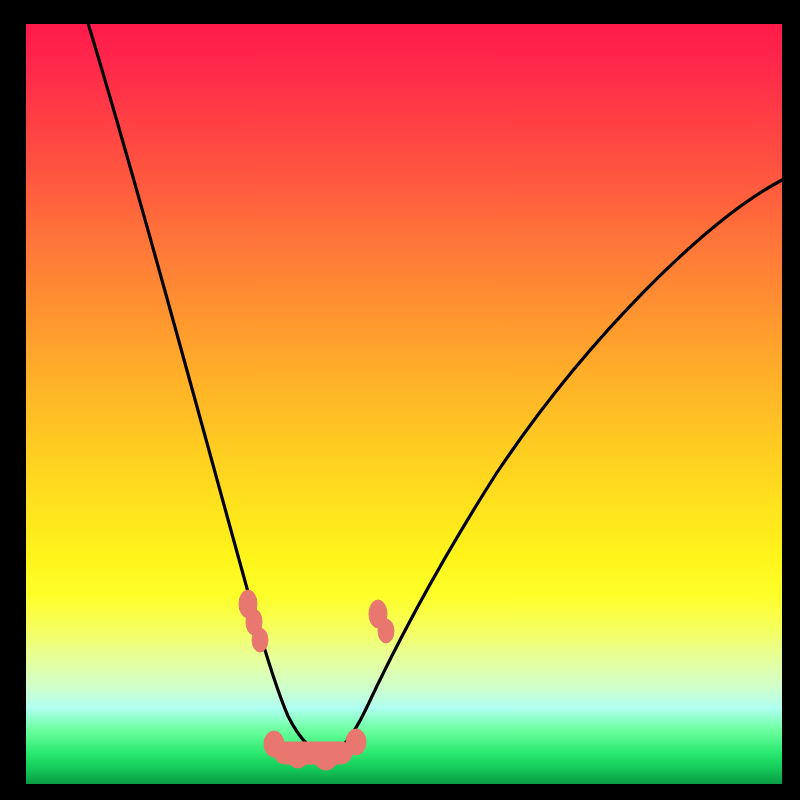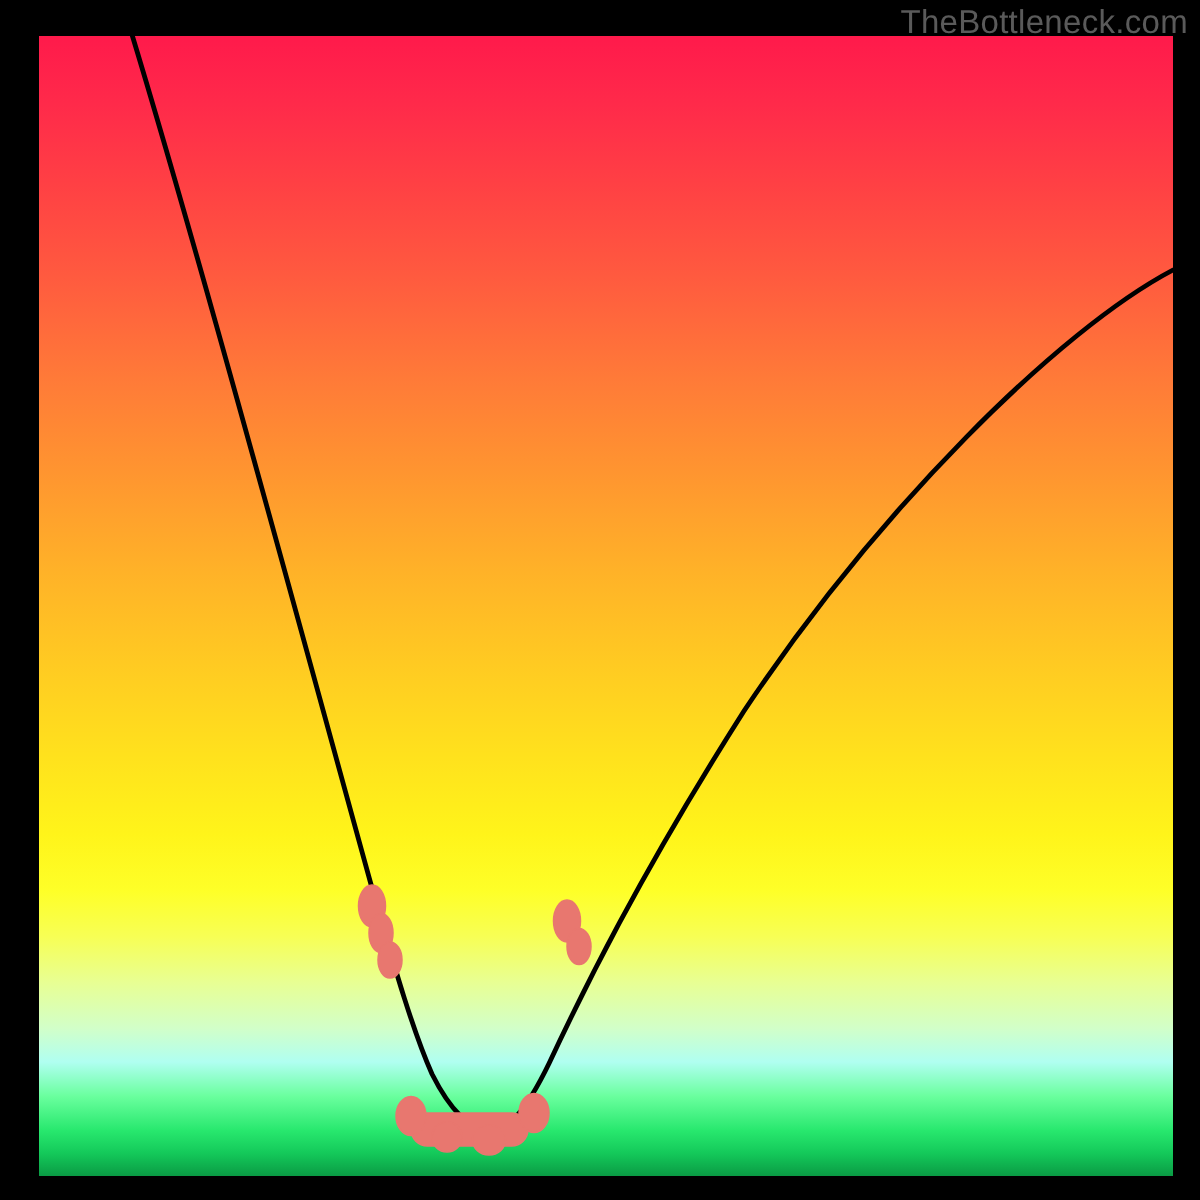--- a/index.html
+++ b/index.html
@@ -82,14 +82,13 @@
         <rect x="248" y="718" width="78" height="22" rx="11"></rect>
         <ellipse cx="248" cy="720" rx="10" ry="13"></ellipse>
         <ellipse cx="330" cy="718" rx="10" ry="13"></ellipse>
         <ellipse cx="272" cy="734" rx="10" ry="10"></ellipse>
         <ellipse cx="300" cy="736" rx="11" ry="10"></ellipse>
       </g>
     </svg>
 
   </div>
 
-  <div class="watermark">TheBottleneck.com</div>
 </div>
 
 </body></html>

